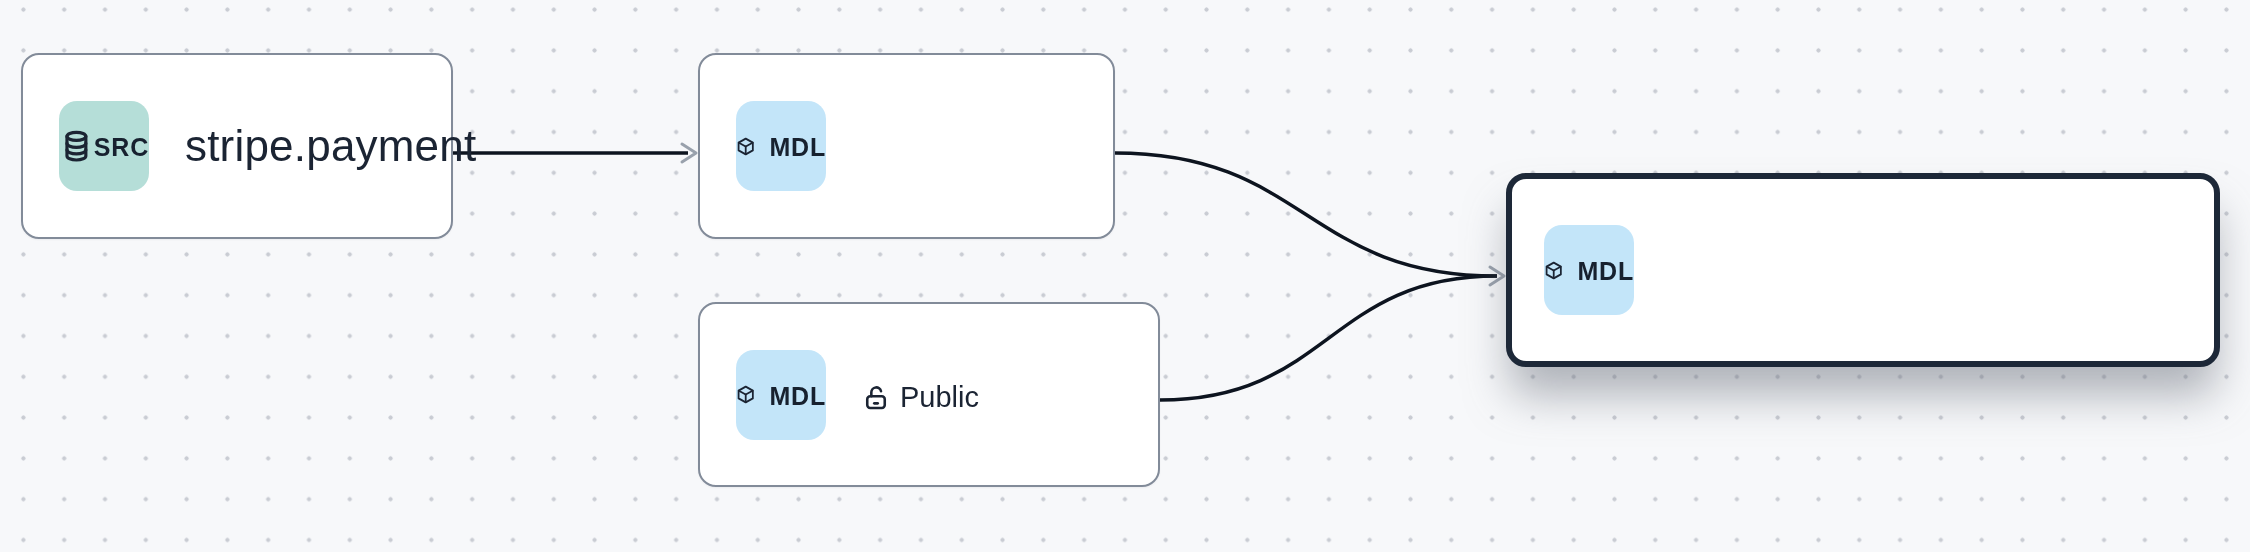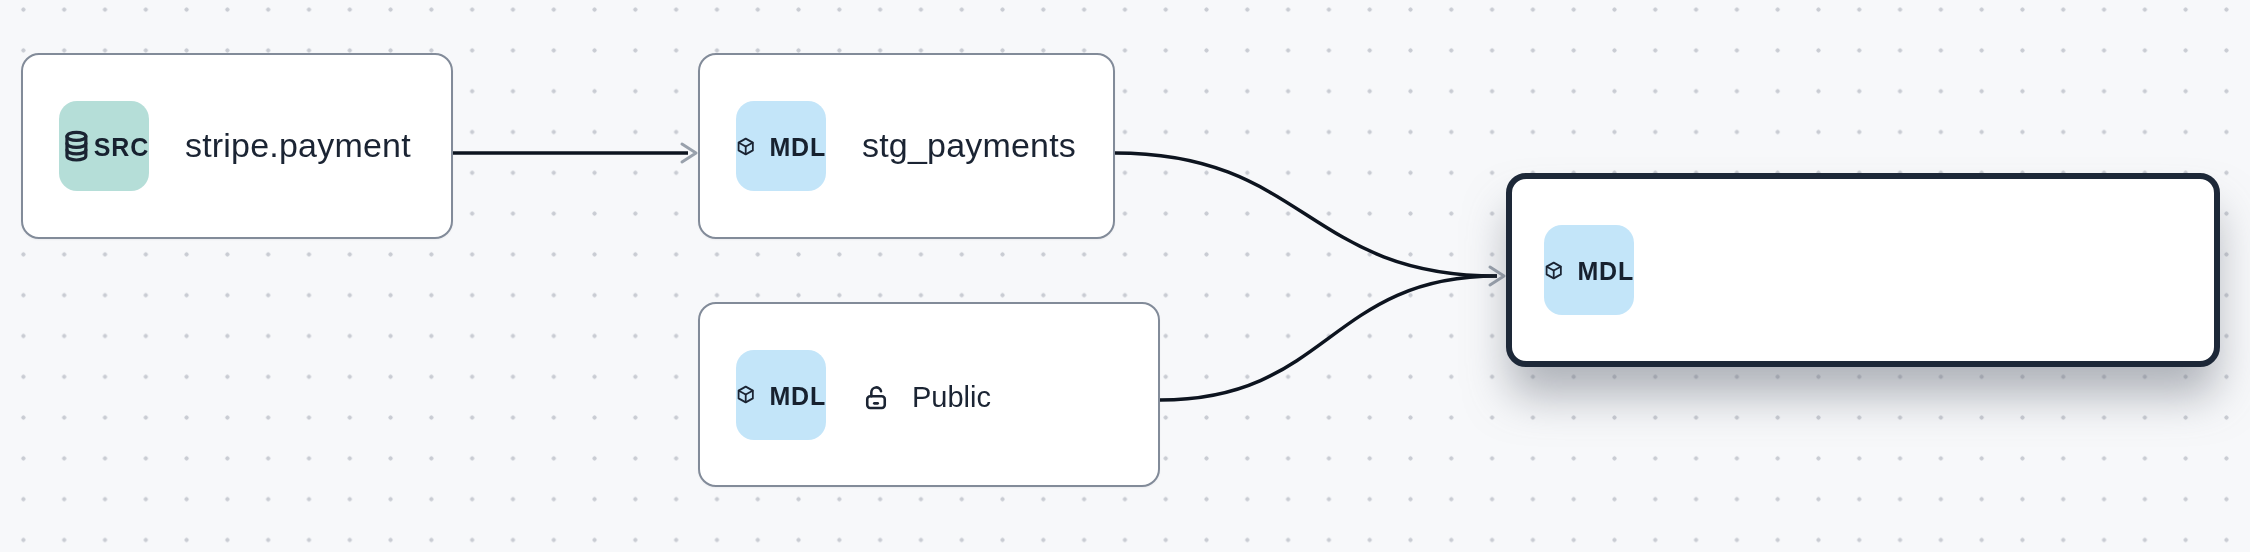--- a/index.html
+++ b/index.html
@@ -41,25 +41,25 @@
     flex:none;
     display:flex;align-items:center;justify-content:center;
     color:#17212f;
   }
   .badge--src{background:#b5ded8;}
   .badge--mdl{background:#c3e5f9;gap:14px;}
   .badge svg{width:37px;height:37px;display:block;}
   .badge-label{font-size:25px;font-weight:600;letter-spacing:0.8px;line-height:1;margin-top:3px;color:#17212f;}
   .node-body{display:flex;flex-direction:column;justify-content:center;}
   .node-title{
-    font-size:34px;font-weight:500;color:#1b2433;
+    font-size:44px;font-weight:500;color:#1b2433;
     letter-spacing:0.2px;white-space:nowrap;line-height:1.15;
   }
   .node-sub{
-    display:flex;align-items:center;gap:22px;
+    display:flex;align-items:center;gap:10px;
     margin-top:6px;
     font-size:29px;font-weight:400;color:#1b2433;line-height:1;
   }
   .node-sub svg{width:28px;height:28px;display:block;}
   .icon-stroke{stroke:#1b2433;fill:none;stroke-width:2.2;stroke-linecap:round;stroke-linejoin:round;}
 </style>
 </head>
 <body>
 
 <div class="viewport">
@@ -89,23 +89,20 @@
 
   <div class="node node--stg">
     <div class="badge badge--mdl">
       <svg viewBox="0 0 24 24">
         <path class="icon-stroke" d="M12 2.3 L20.8 7.2 V16.8 L12 21.7 L3.2 16.8 V7.2 Z"></path>
         <path class="icon-stroke" d="M3.5 7.3 L12 12.1 L20.5 7.3"></path>
         <path class="icon-stroke" d="M12 12.1 V21.4"></path>
       </svg>
       <span class="badge-label">MDL</span>
     </div>
-    <div class="node-body">
-      <span class="node-title">stg_payments</span>
-    </div>
   </div>
 
   <div class="node node--fct">
     <div class="badge badge--mdl">
       <svg viewBox="0 0 24 24">
         <path class="icon-stroke" d="M12 2.3 L20.8 7.2 V16.8 L12 21.7 L3.2 16.8 V7.2 Z"></path>
         <path class="icon-stroke" d="M3.5 7.3 L12 12.1 L20.5 7.3"></path>
         <path class="icon-stroke" d="M12 12.1 V21.4"></path>
       </svg>
       <span class="badge-label">MDL</span>

